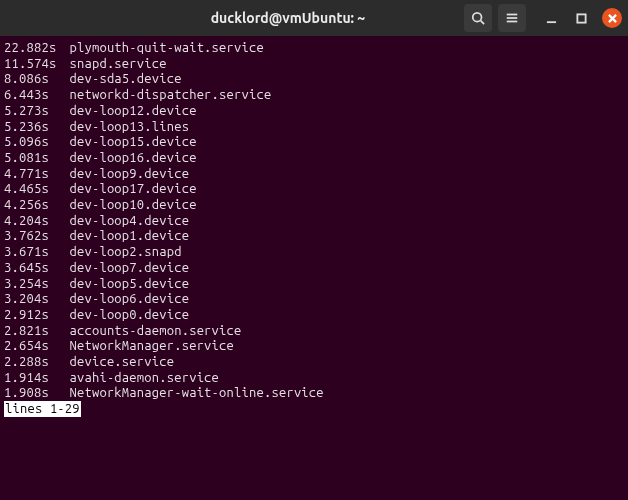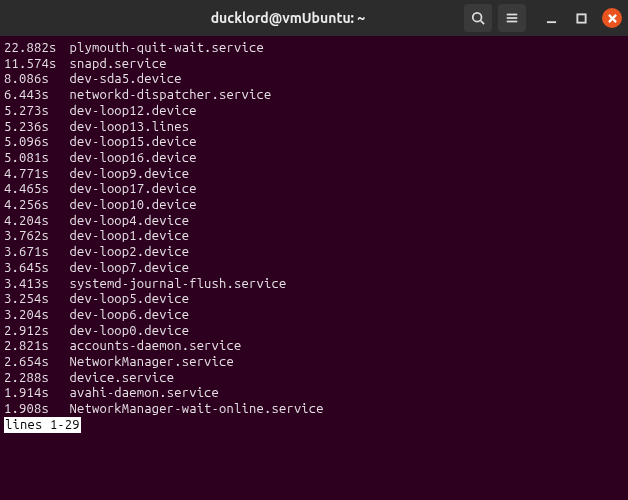--- a/index.html
+++ b/index.html
@@ -167,23 +167,22 @@
       <div class="line"><span class="time">6.443s</span><span> networkd-dispatcher.service</span></div>
       <div class="line"><span class="time">5.273s</span><span> dev-loop12.device</span></div>
       <div class="line"><span class="time">5.236s</span><span> dev-loop13.lines</span></div>
       <div class="line"><span class="time">5.096s</span><span> dev-loop15.device</span></div>
       <div class="line"><span class="time">5.081s</span><span> dev-loop16.device</span></div>
       <div class="line"><span class="time">4.771s</span><span> dev-loop9.device</span></div>
       <div class="line"><span class="time">4.465s</span><span> dev-loop17.device</span></div>
       <div class="line"><span class="time">4.256s</span><span> dev-loop10.device</span></div>
       <div class="line"><span class="time">4.204s</span><span> dev-loop4.device</span></div>
       <div class="line"><span class="time">3.762s</span><span> dev-loop1.device</span></div>
-      <div class="line"><span class="time">3.671s</span><span> dev-loop2.device</span></div>
+      <div class="line"><span class="time">3.671s</span><span> dev-loop2.snapd</span></div>
       <div class="line"><span class="time">3.645s</span><span> dev-loop7.device</span></div>
-      <div class="line"><span class="time">3.413s</span><span> systemd-journal-flush.service</span></div>
       <div class="line"><span class="time">3.254s</span><span> dev-loop5.device</span></div>
       <div class="line"><span class="time">3.204s</span><span> dev-loop6.device</span></div>
       <div class="line"><span class="time">2.912s</span><span> dev-loop0.device</span></div>
       <div class="line"><span class="time">2.821s</span><span> accounts-daemon.service</span></div>
       <div class="line"><span class="time">2.654s</span><span> NetworkManager.service</span></div>
       <div class="line"><span class="time">2.288s</span><span> device.service</span></div>
       <div class="line"><span class="time">1.914s</span><span> avahi-daemon.service</span></div>
       <div class="line"><span class="time">1.908s</span><span> NetworkManager-wait-online.service</span></div>
     </div>
   <span class="status">lines 1-29</span>

